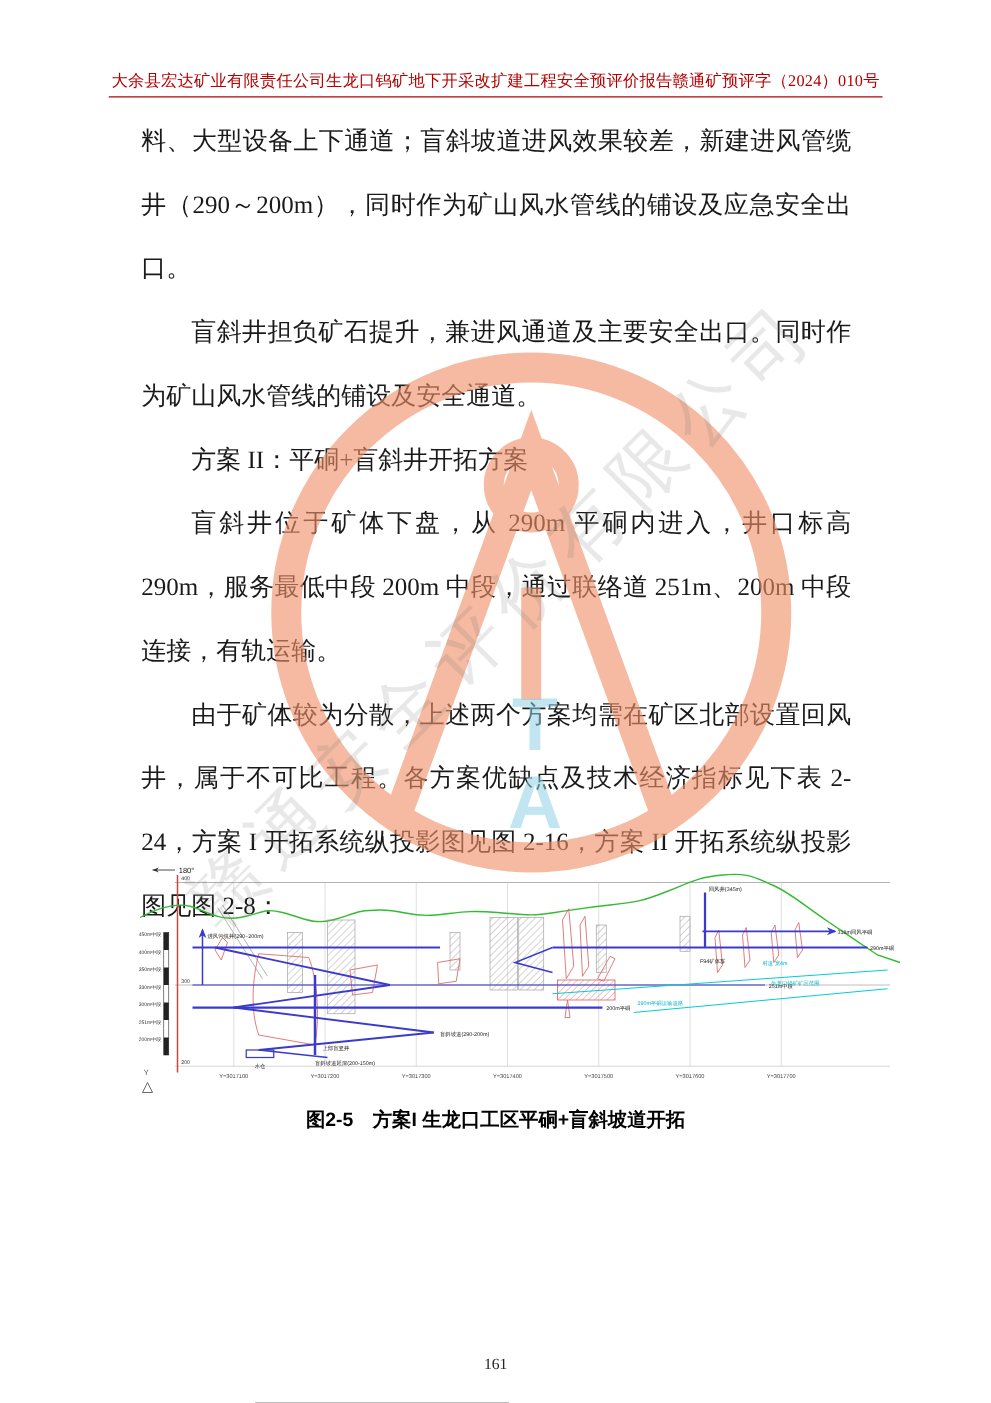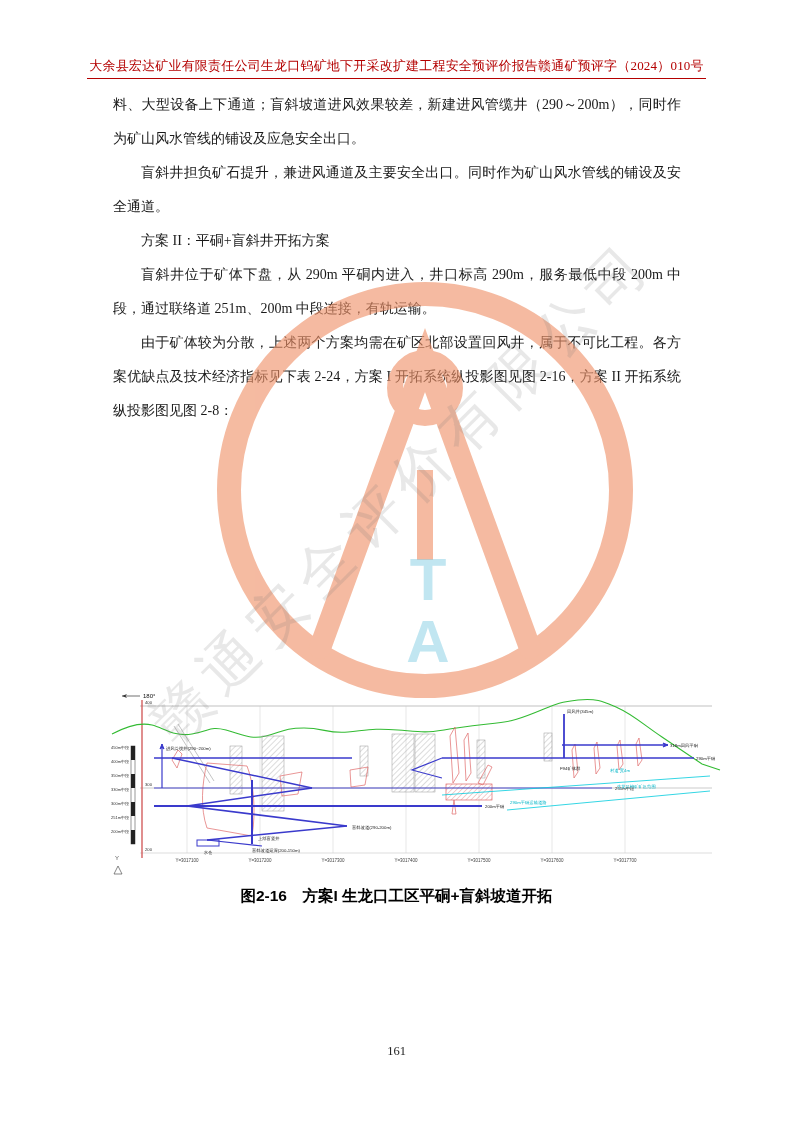--- a/index.html
+++ b/index.html
@@ -12,32 +12,32 @@
   .doc-header{
     position:absolute;top:56px;left:0;width:100%;text-align:center;
   }
   .doc-header span{
     display:inline-block;font-size:13px;color:#b40000;
     border-bottom:1.5px solid #b40000;padding:0 2px 3px 2px;letter-spacing:.2px;text-align:center;
   }
   
   .body-text{
     position:absolute;top:88px;left:113px;width:568px;
-    font-size:14px;line-height:34px;text-align:justify;
+    font-size:20px;line-height:51px;text-align:justify;
   }
   .body-text p{margin:0;}
   .body-text p.indent{text-indent:2em;}
   
   .figure-wrap{position:absolute;top:688px;left:110px;width:612px;height:192px;}
   .figure-caption{
     position:absolute;top:886px;left:0;width:100%;text-align:center;
     font-family:"Liberation Sans", sans-serif;font-weight:bold;font-size:15.5px;color:#000;
   }
   .page-number{
-    position:absolute;top:1044px;left:0;width:100%;text-align:center;
+    position:absolute;top:1084px;left:0;width:100%;text-align:center;
     font-size:12.5px;color:#222;
   }
   
   .watermark{position:absolute;top:0;left:0;width:793px;height:1122px;pointer-events:none;}
   svg text{font-family:"Liberation Sans", sans-serif;}
 </style>
 </head>
 <body>
 
 <div class="page">
@@ -201,21 +201,21 @@
         <text x="513" y="174">Y=3017700</text>
       </g>
 
       <g>
         <text x="3" y="172" font-size="6" fill="#555">Y</text>
         <path d="M6,178 l4,8 h-8 z" fill="none" stroke="#555" stroke-width="0.7"></path>
       </g>
     </svg>
   </div>
 
-  <div class="figure-caption">图2-16　方案I 生龙口工区平硐+盲斜坡道开拓</div>
+  <div class="figure-caption">图2-5　方案I 生龙口工区平硐+盲斜坡道开拓</div>
 
   <div class="page-number">161</div>
 
   <div class="watermark">
     <svg width="793" height="1122" viewBox="0 0 793 1122">
       <g opacity="0.62">
         <circle cx="425" cy="490" r="196" fill="none" stroke="#ef9168" stroke-width="24"></circle>
         <path d="M320,648 L425,360 L530,648" fill="none" stroke="#ef9168" stroke-width="22" stroke-linecap="round"></path>
         <circle cx="425" cy="388" r="30" fill="none" stroke="#ef9168" stroke-width="16"></circle>
         <line x1="425" y1="470" x2="425" y2="560" stroke="#ef9168" stroke-width="16"></line>

